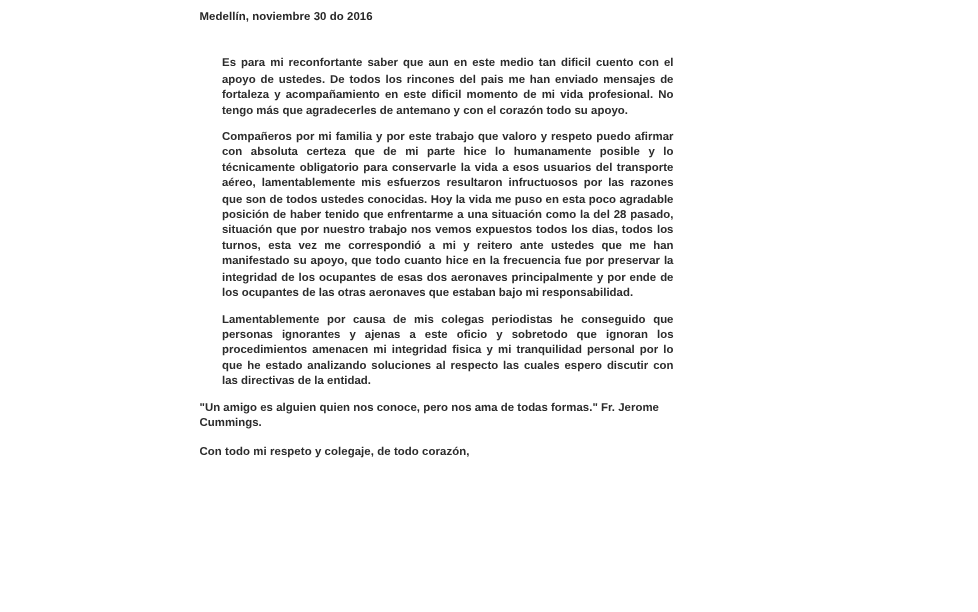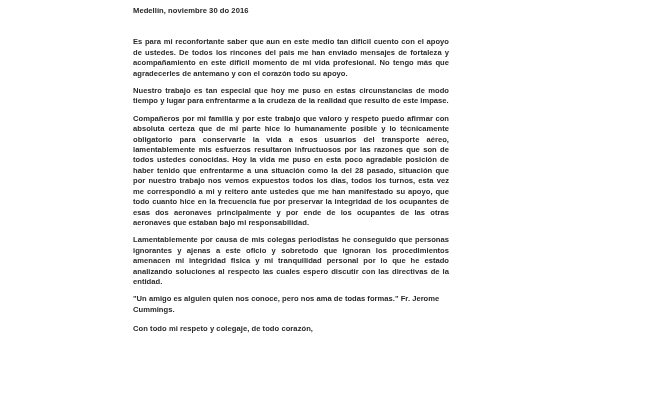--- a/index.html
+++ b/index.html
@@ -44,21 +44,21 @@
   .greeting {
     font-size: 7.7px;
     line-height: 10.4px;
     font-weight: 600;
     letter-spacing: 0.45px;
     text-align: left;
     margin: 0 0 9px 0;
     color: #262626;
   }
   p.para {
-    margin: 0 0 7px 0;
+    margin: 0 0 7px 15px;
     font-weight: 600;
     letter-spacing: 0.02px;
     text-align: justify;
     text-justify: inter-word;
     color: #2b2b2b;
   }
   p.para:last-child {
     margin-bottom: 0;
   }
   .quote {
@@ -94,21 +94,20 @@
 <body>
 
 <div id="page">
   <div id="letter">
 
     <div class="date-line">Medellín, noviembre 30 do 2016</div>
 
 
     <p class="para">Es para mi reconfortante saber que aun en este medio tan dificil cuento con el apoyo de ustedes. De todos los rincones del pais me han enviado mensajes de fortaleza y acompañamiento en este dificil momento de mi vida profesional. No tengo más que agradecerles de antemano y con el corazón todo su apoyo.</p>
 
-    <p class="para">Nuestro trabajo es tan especial que hoy me puso en estas circunstancias de modo tiempo y lugar para enfrentarme a la crudeza de la realidad que resulto de este impase.</p>
 
     <p class="para">Compañeros por mi familia y por este trabajo que valoro y respeto puedo afirmar con absoluta certeza que de mi parte hice lo humanamente posible y lo técnicamente obligatorio para conservarle la vida a esos usuarios del transporte aéreo, lamentablemente mis esfuerzos resultaron infructuosos por las razones que son de todos ustedes conocidas. Hoy la vida me puso en esta poco agradable posición de haber tenido que enfrentarme a una situación como la del 28   pasado, situación que por nuestro trabajo nos vemos expuestos todos los dias, todos los turnos, esta vez me correspondió a mi y reitero ante ustedes que me han manifestado su apoyo, que todo cuanto hice en la frecuencia fue por preservar la integridad de los ocupantes de esas dos aeronaves principalmente y por ende de los ocupantes de las otras aeronaves que estaban bajo mi responsabilidad.</p>
 
     <p class="para">Lamentablemente por causa de mis colegas periodistas he conseguido que personas ignorantes y ajenas a este oficio y sobretodo que ignoran los procedimientos amenacen mi integridad fisica y mi tranquilidad personal por lo que he estado analizando soluciones al respecto las cuales espero discutir con las directivas de la entidad.</p>
 
     <p class="quote">"Un amigo es alguien quien nos conoce, pero nos ama de todas formas."  Fr. Jerome Cummings.</p>
 
     <p class="closing">Con todo mi respeto y colegaje, de todo corazón,</p>
 
 

